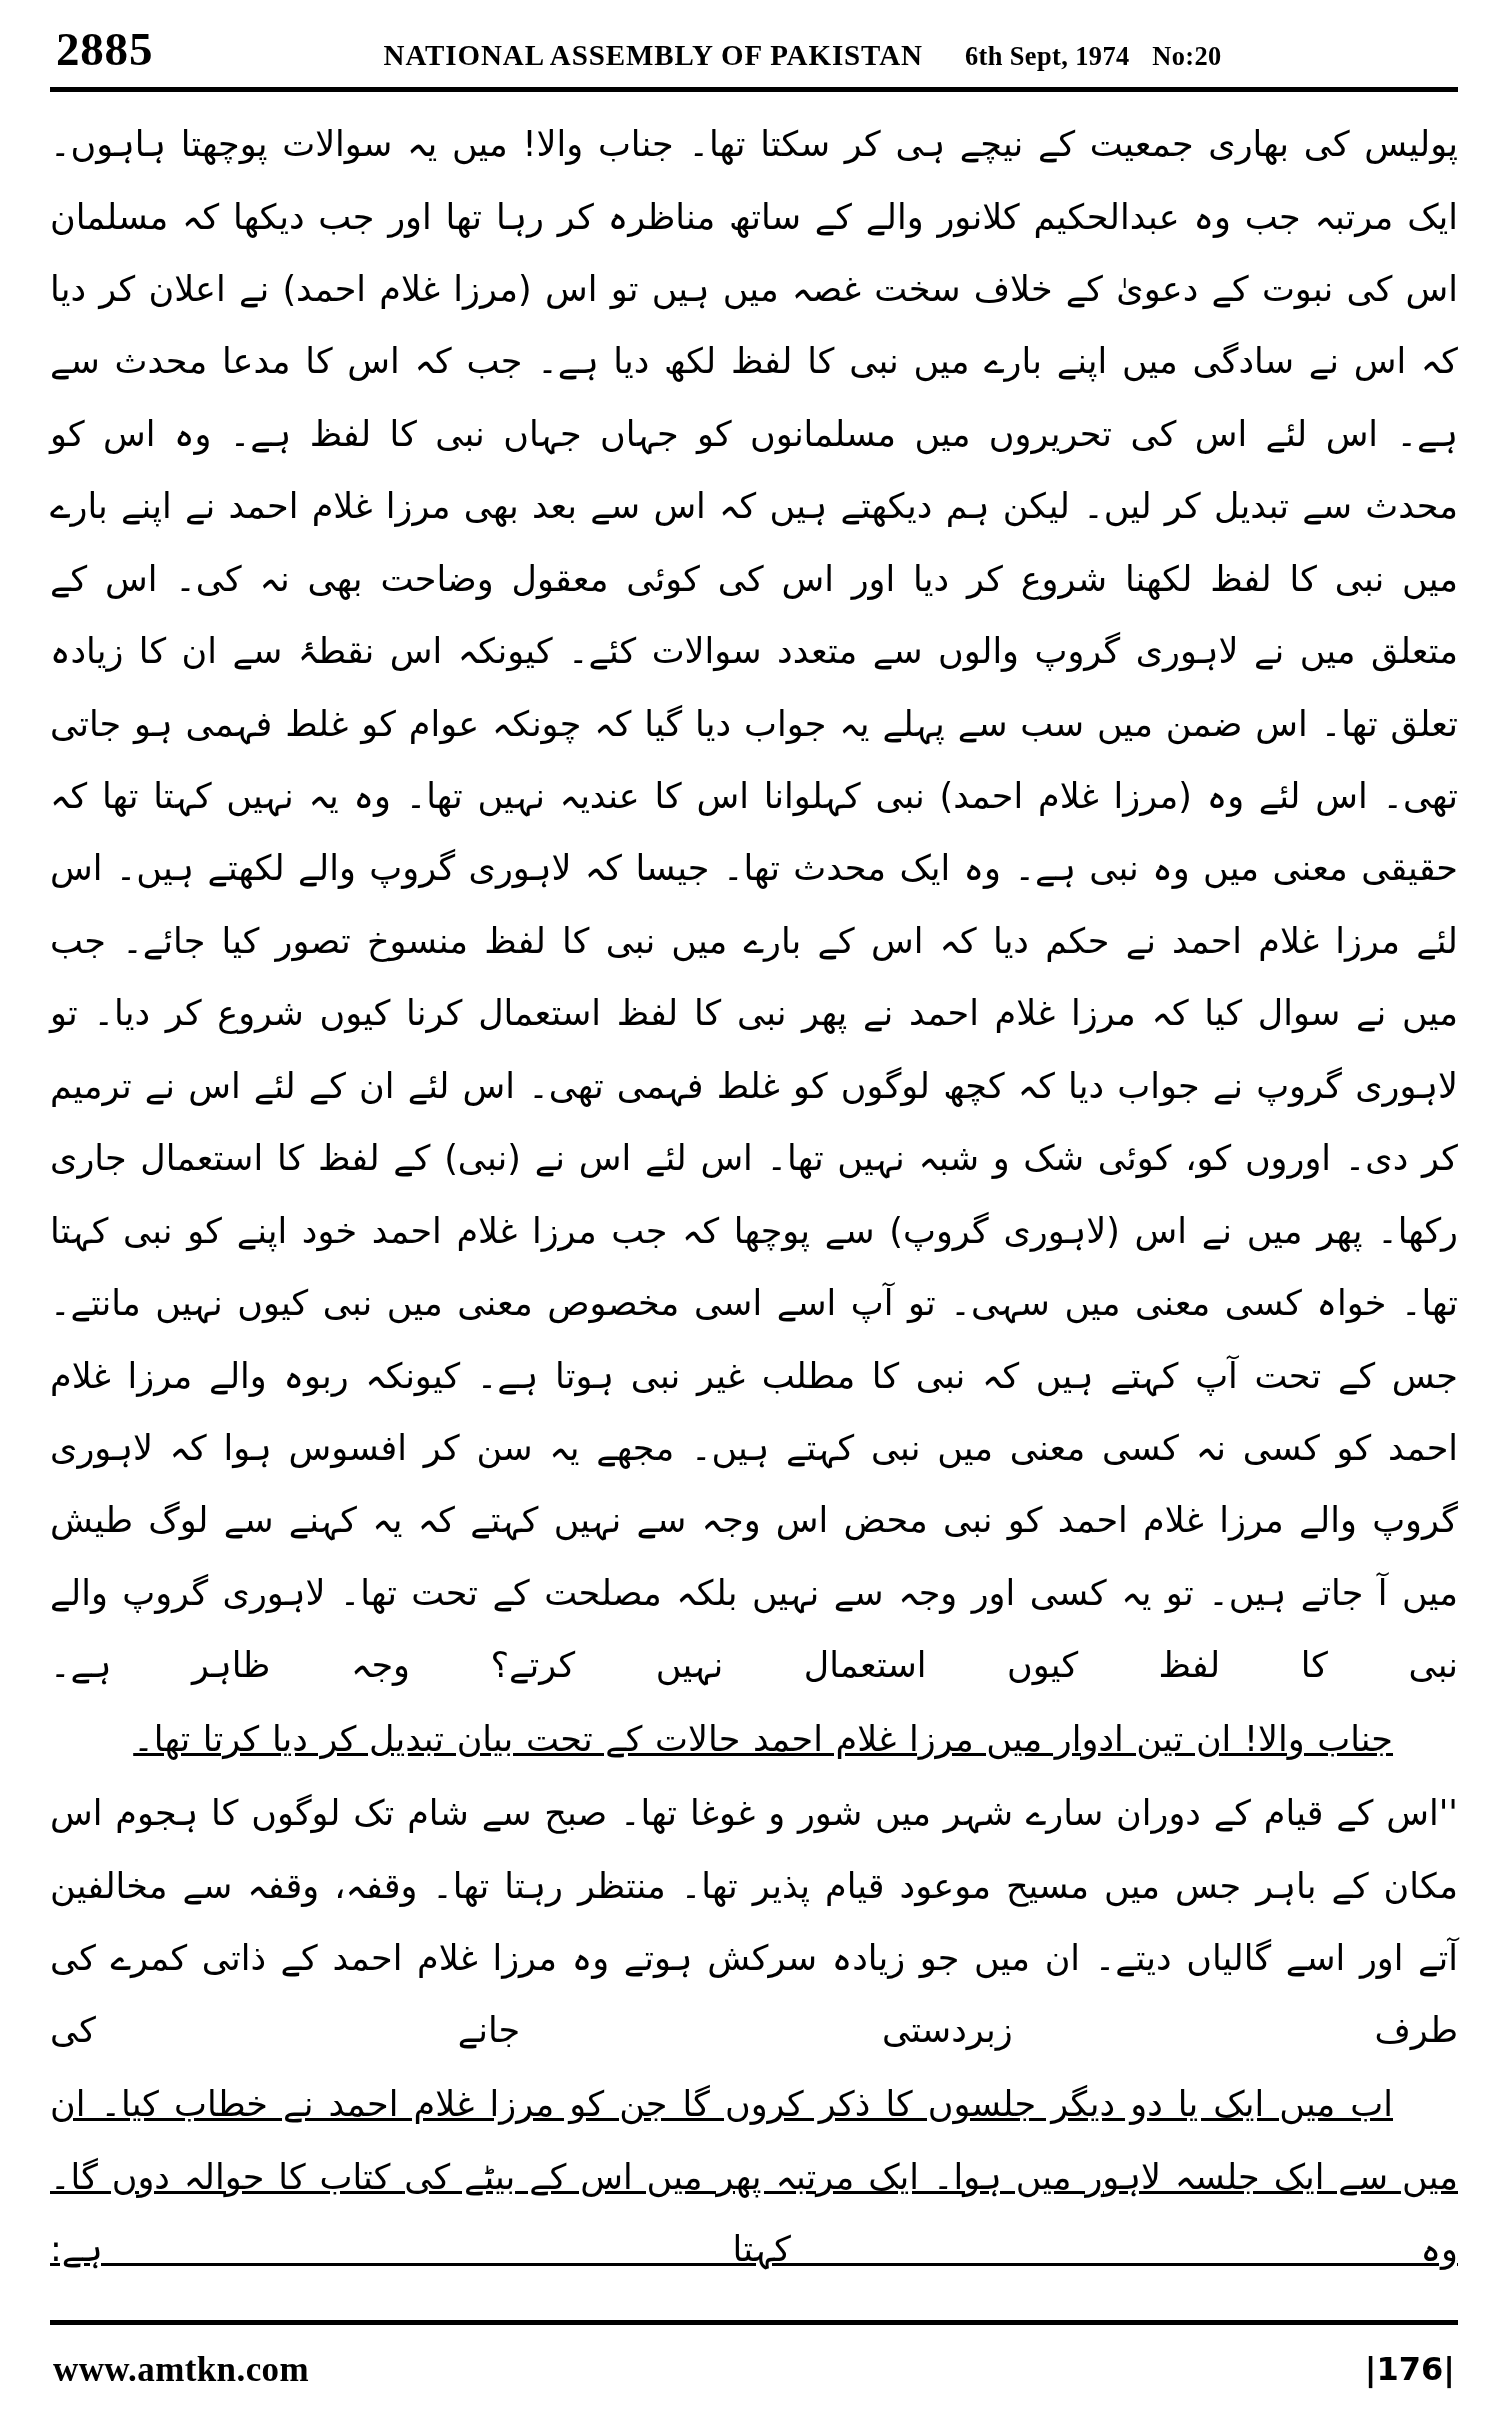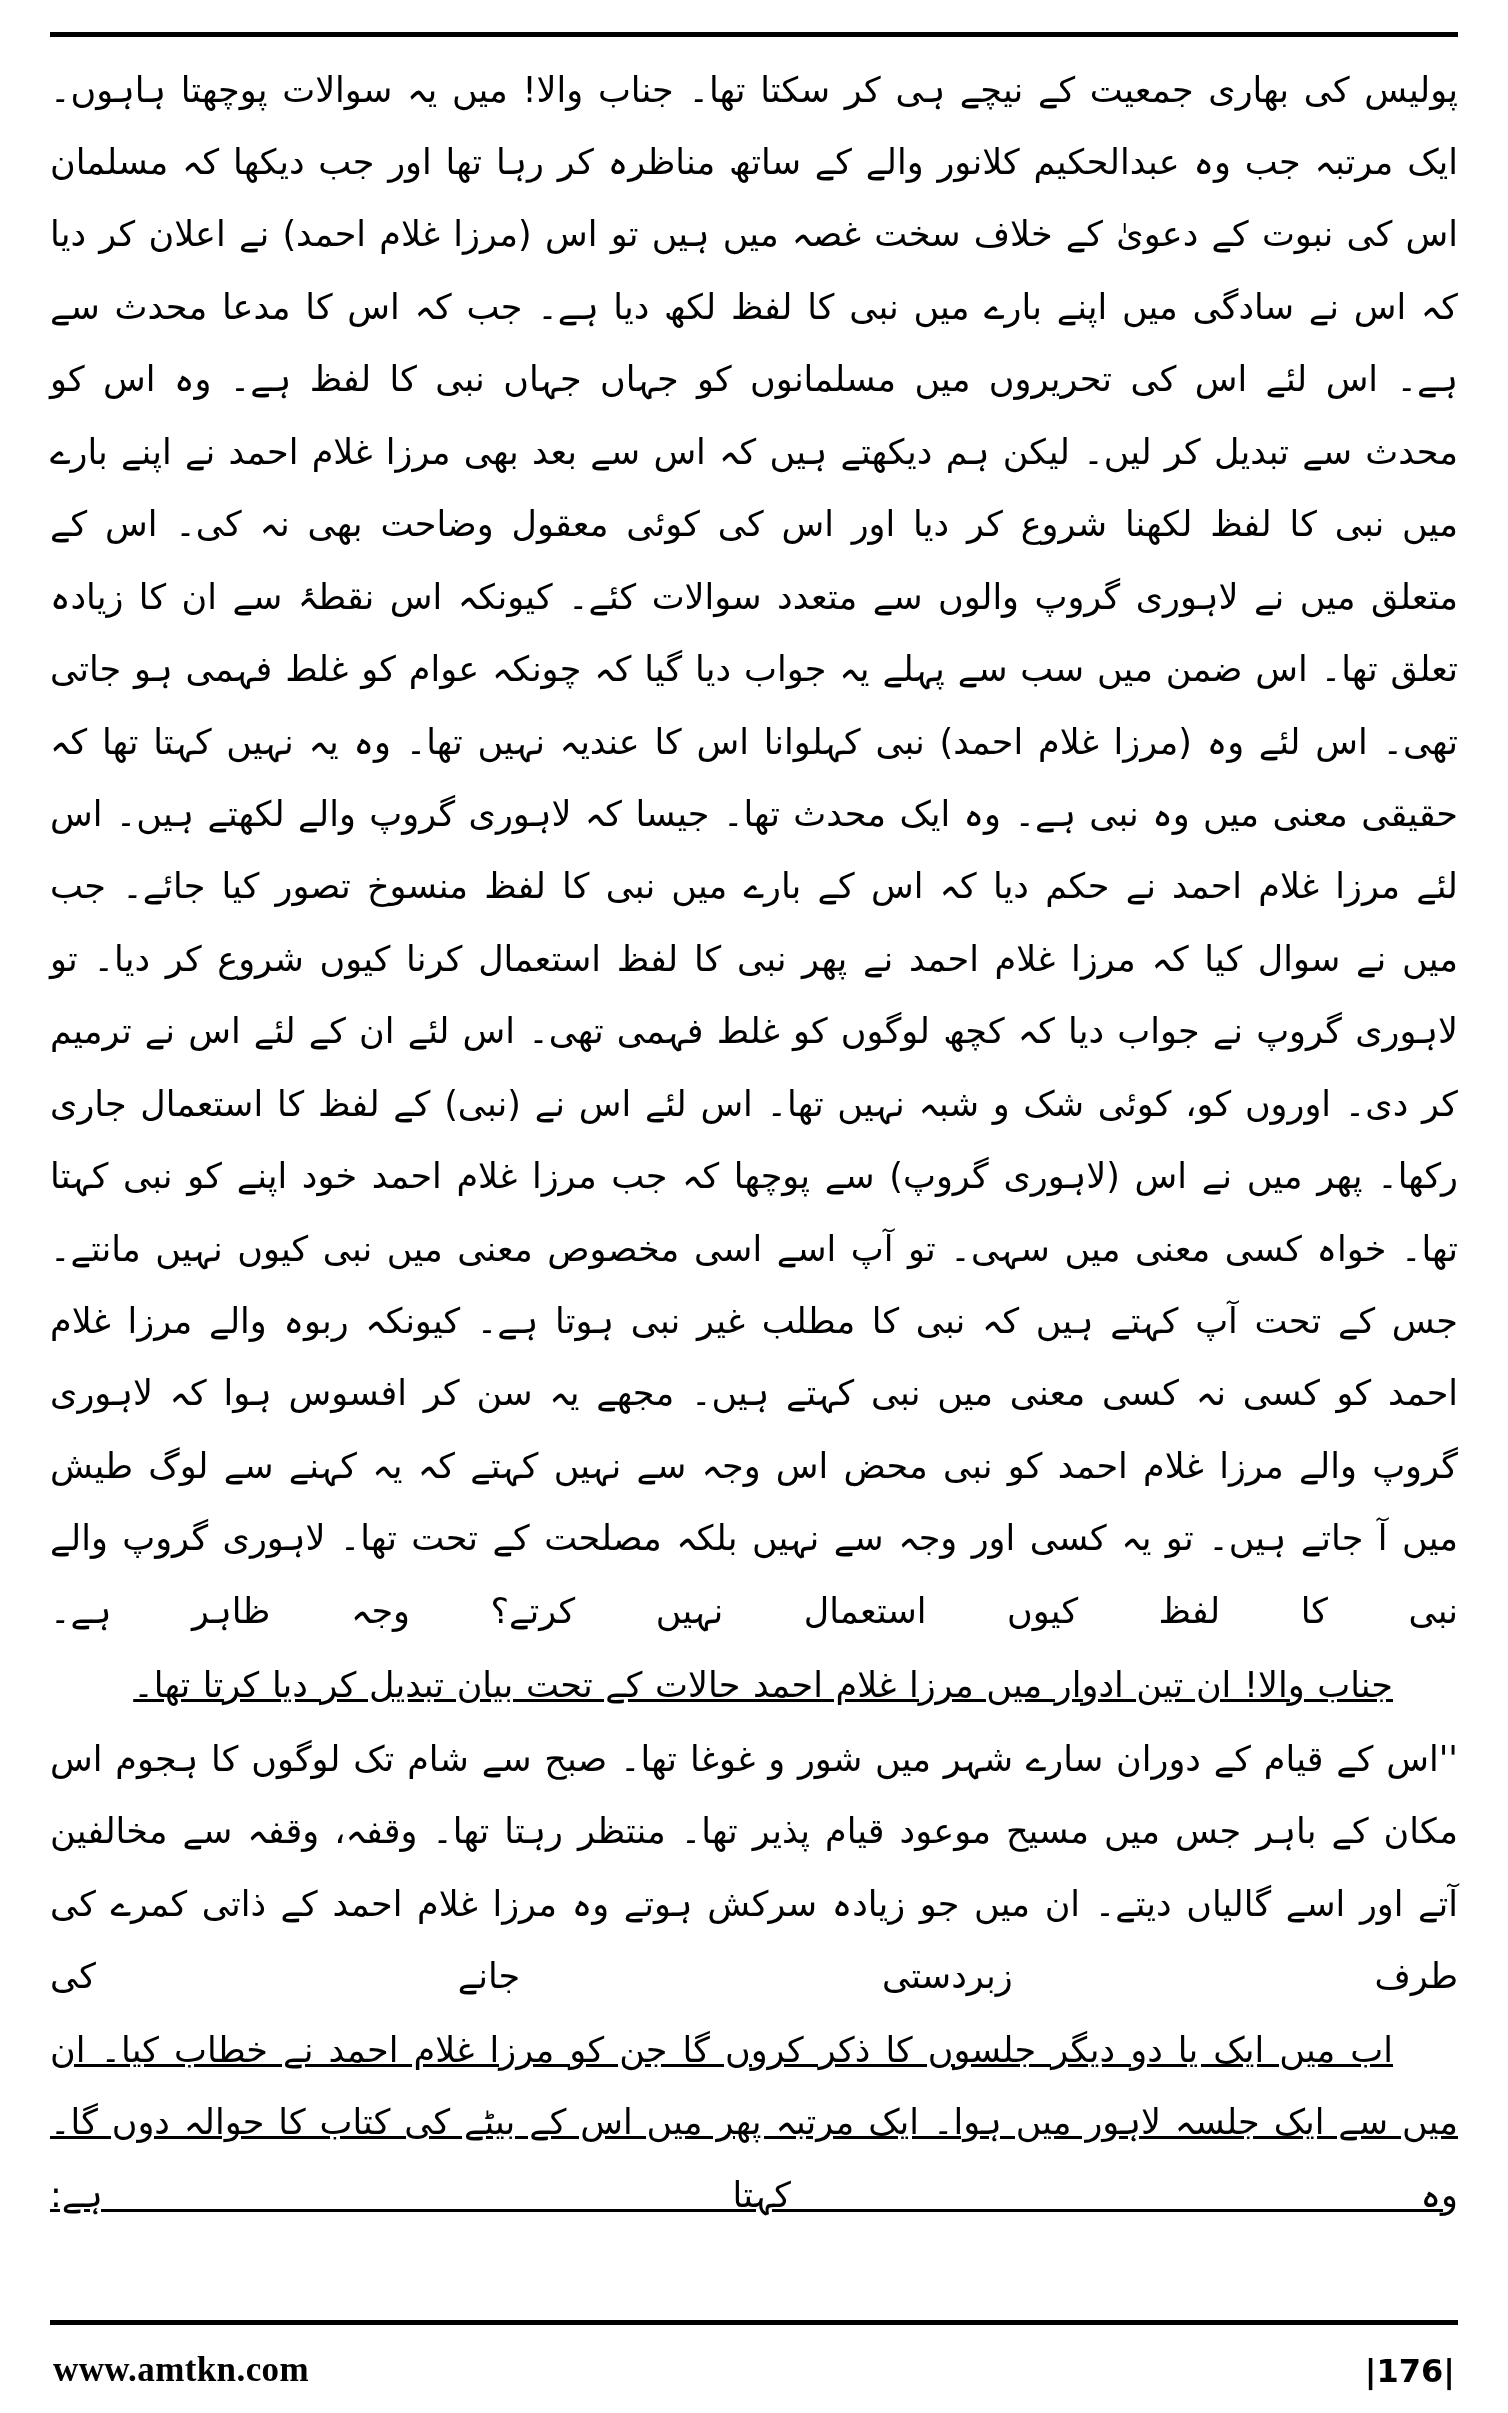--- a/index.html
+++ b/index.html
@@ -103,21 +103,21 @@
   
   .rule-bottom {
     border: none;
     border-top: 5.3px solid #000;
     margin: 7.5px 0 0 0;
     width: 100%;
   }
   .footer {
     margin-top: 25px;
     display: flex;
-    align-items: flex-end;
+    align-items: flex-start;
     justify-content: space-between;
     direction: ltr;
     padding: 0 3px;
   }
   .footer-link {
     font-family: "Liberation Serif", serif;
     font-weight: bold;
     font-size: 35px;
     letter-spacing: 0.4px;
     text-decoration: none;
@@ -130,20 +130,28 @@
     font-size: 32px;
     white-space: nowrap;
     direction: rtl;
   }
 </style>
 </head>
 <body>
 
 <div class="page">
 
+  <div class="header">
+    <div class="page-number">2885</div>
+    <div class="header-center">
+      <span class="header-title">NATIONAL ASSEMBLY OF PAKISTAN</span>
+      <span class="header-date">6th Sept, 1974</span>
+      <span class="header-issue">No:20</span>
+    </div>
+  </div>
 
   <hr class="rule-top">
 
   <div class="body-area">
     <p class="para">پولیس کی بھاری جمعیت کے نیچے ہی کر سکتا تھا۔ جناب والا! میں یہ سوالات پوچھتا ہاہوں۔ ایک مرتبہ جب وہ عبدالحکیم کلانور والے کے ساتھ مناظرہ کر رہا تھا اور جب دیکھا کہ مسلمان اس کی نبوت کے دعویٰ کے خلاف سخت غصہ میں ہیں تو اس (مرزا غلام احمد) نے اعلان کر دیا کہ اس نے سادگی میں اپنے بارے میں نبی کا لفظ لکھ دیا ہے۔ جب کہ اس کا مدعا محدث سے ہے۔ اس لئے اس کی تحریروں میں مسلمانوں کو جہاں جہاں نبی کا لفظ ہے۔ وہ اس کو محدث سے تبدیل کر لیں۔ لیکن ہم دیکھتے ہیں کہ اس سے بعد بھی مرزا غلام احمد نے اپنے بارے میں نبی کا لفظ لکھنا شروع کر دیا اور اس کی کوئی معقول وضاحت بھی نہ کی۔ اس کے متعلق میں نے لاہوری گروپ والوں سے متعدد سوالات کئے۔ کیونکہ اس نقطۂ سے ان کا زیادہ تعلق تھا۔ اس ضمن میں سب سے پہلے یہ جواب دیا گیا کہ چونکہ عوام کو غلط فہمی ہو جاتی تھی۔ اس لئے وہ (مرزا غلام احمد) نبی کہلوانا اس کا عندیہ نہیں تھا۔ وہ یہ نہیں کہتا تھا کہ حقیقی معنی میں وہ نبی ہے۔ وہ ایک محدث تھا۔ جیسا کہ لاہوری گروپ والے لکھتے ہیں۔ اس لئے مرزا غلام احمد نے حکم دیا کہ اس کے بارے میں نبی کا لفظ منسوخ تصور کیا جائے۔ جب میں نے سوال کیا کہ مرزا غلام احمد نے پھر نبی کا لفظ استعمال کرنا کیوں شروع کر دیا۔ تو لاہوری گروپ نے جواب دیا کہ کچھ لوگوں کو غلط فہمی تھی۔ اس لئے ان کے لئے اس نے ترمیم کر دی۔ اوروں کو، کوئی شک و شبہ نہیں تھا۔ اس لئے اس نے (نبی) کے لفظ کا استعمال جاری رکھا۔ پھر میں نے اس (لاہوری گروپ) سے پوچھا کہ جب مرزا غلام احمد خود اپنے کو نبی کہتا تھا۔ خواہ کسی معنی میں سہی۔ تو آپ اسے اسی مخصوص معنی میں نبی کیوں نہیں مانتے۔ جس کے تحت آپ کہتے ہیں کہ نبی کا مطلب غیر نبی ہوتا ہے۔ کیونکہ ربوہ والے مرزا غلام احمد کو کسی نہ کسی معنی میں نبی کہتے ہیں۔ مجھے یہ سن کر افسوس ہوا کہ لاہوری گروپ والے مرزا غلام احمد کو نبی محض اس وجہ سے نہیں کہتے کہ یہ کہنے سے لوگ طیش میں آ جاتے ہیں۔ تو یہ کسی اور وجہ سے نہیں بلکہ مصلحت کے تحت تھا۔ لاہوری گروپ والے نبی کا لفظ کیوں استعمال نہیں کرتے؟ وجہ ظاہر ہے۔</p>
     <p class="para indent lastline-right">جناب والا! ان تین ادوار میں مرزا غلام احمد حالات کے تحت بیان تبدیل کر دیا کرتا تھا۔</p>
     <p class="para">''اس کے قیام کے دوران سارے شہر میں شور و غوغا تھا۔ صبح سے شام تک لوگوں کا ہجوم اس مکان کے باہر جس میں مسیح موعود قیام پذیر تھا۔ منتظر رہتا تھا۔ وقفہ، وقفہ سے مخالفین آتے اور اسے گالیاں دیتے۔ ان میں جو زیادہ سرکش ہوتے وہ مرزا غلام احمد کے ذاتی کمرے کی طرف زبردستی جانے کی</p>
     <p class="para indent">اب میں ایک یا دو دیگر جلسوں کا ذکر کروں گا جن کو مرزا غلام احمد نے خطاب کیا۔ ان میں سے ایک جلسہ لاہور میں ہوا۔ ایک مرتبہ پھر میں اس کے بیٹے کی کتاب کا حوالہ دوں گا۔ وہ کہتا ہے:</p>
   </div>
 

